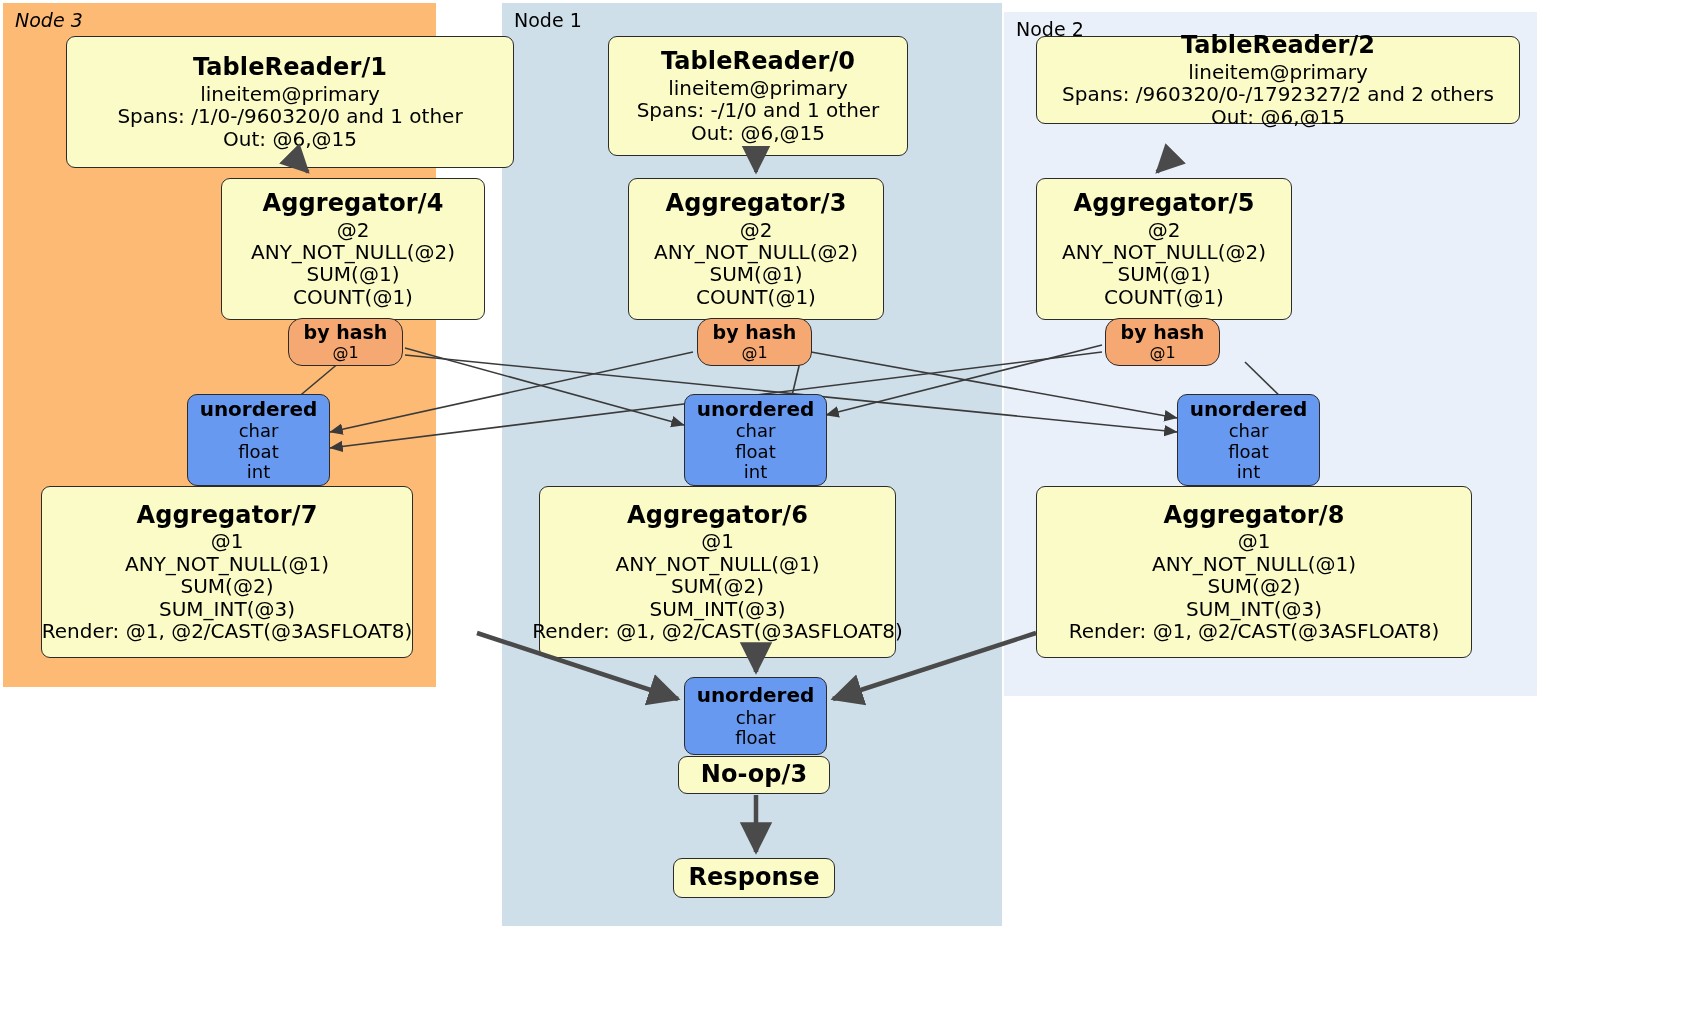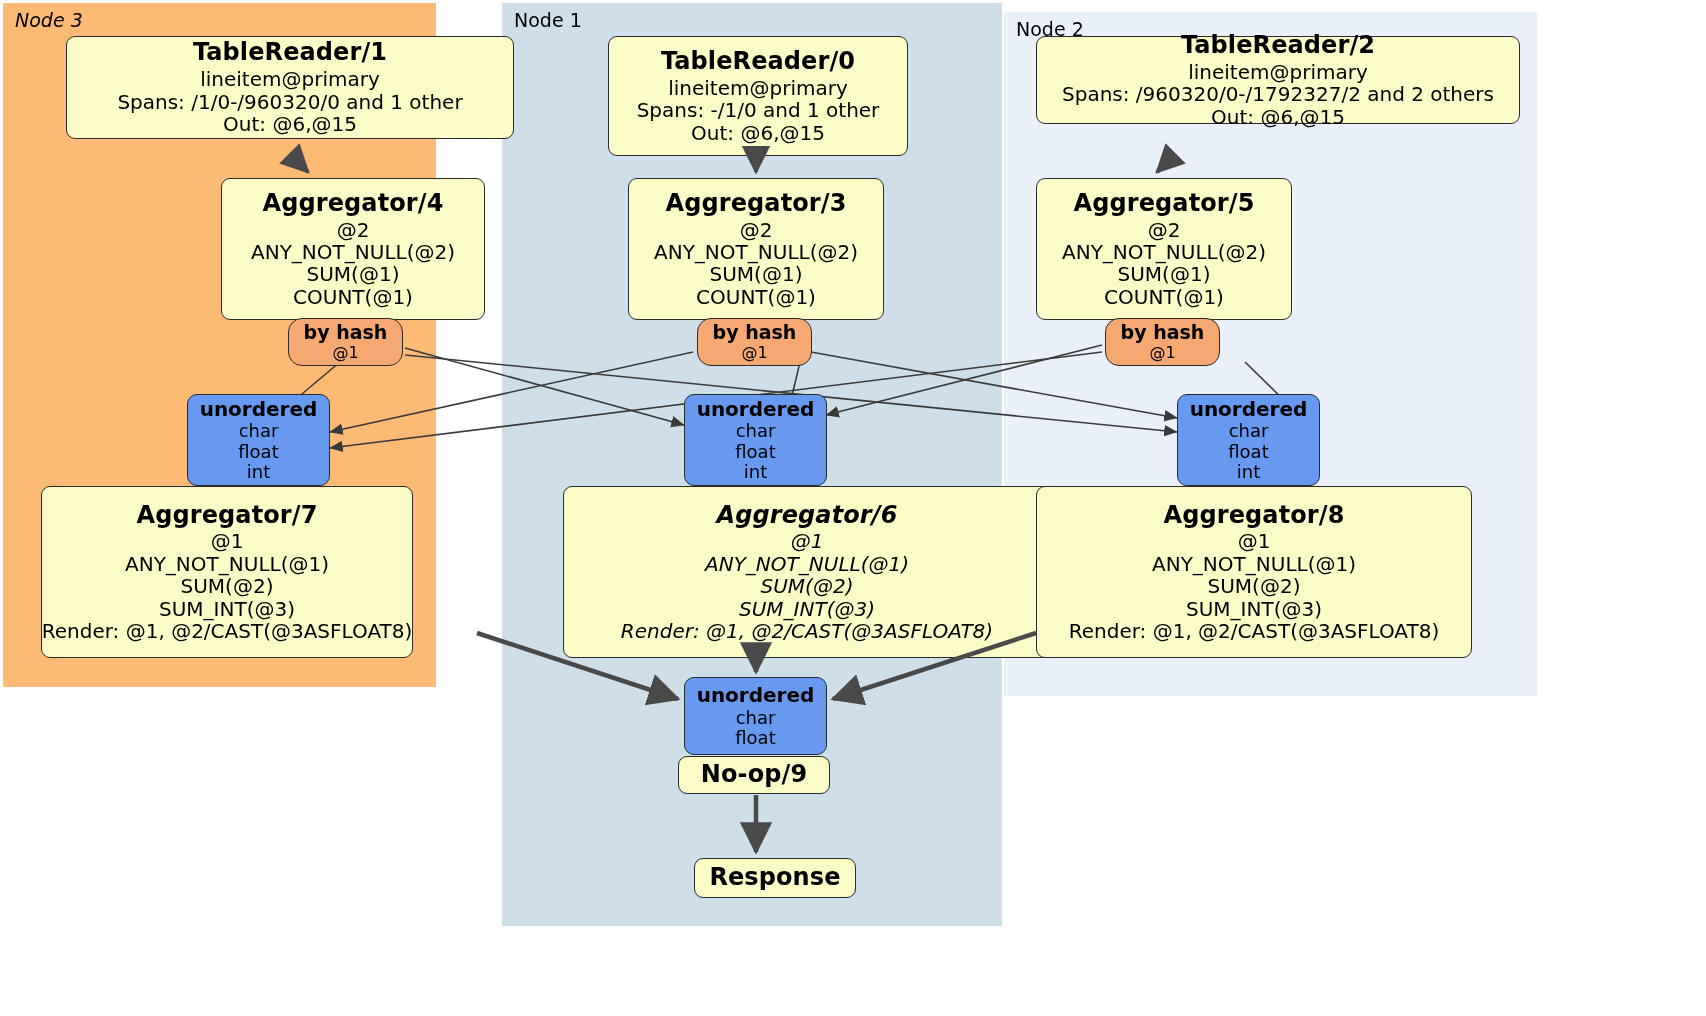--- a/index.html
+++ b/index.html
@@ -181,21 +181,21 @@
       <path d="M340,362 L290,404" stroke="#3a3a3a" stroke-width="1.6" fill="none"></path>
     </g>
     <g>
       <path d="M800,362 L790,404" stroke="#3a3a3a" stroke-width="1.6" fill="none"></path>
     </g>
     <g>
       <path d="M1245,362 L1288,404" stroke="#3a3a3a" stroke-width="1.6" fill="none"></path>
     </g>
   </svg>
 
-  <div class="box proc" id="tr1" style="left:66px;top:36px;width:448px;height:103px;">
+  <div class="box proc" id="tr1" style="left:66px;top:36px;width:448px;height:132px;">
     <div class="title">TableReader/1</div>
     <div class="line">lineitem@primary</div>
     <div class="line">Spans: /1/0-/960320/0 and 1 other</div>
     <div class="line">Out: @6,@15</div>
   </div>
 
   <div class="box proc" id="agg4" style="left:221px;top:178px;width:264px;height:142px;">
     <div class="title">Aggregator/4</div>
     <div class="line">@2</div>
     <div class="line">ANY_NOT_NULL(@2)</div>
@@ -244,40 +244,40 @@
     <div class="line">@1</div>
   </div>
 
   <div class="box sync" id="sync-center" style="left:684px;top:394px;width:143px;height:92px;">
     <div class="title">unordered</div>
     <div class="line">char</div>
     <div class="line">float</div>
     <div class="line">int</div>
   </div>
 
-  <div class="box proc" id="agg6" style="left:563px;top:486px;width:488px;height:172px;font-style:italic;">
+  <div class="box proc" id="agg6" style="left:539px;top:486px;width:357px;height:172px;">
     <div class="title">Aggregator/6</div>
     <div class="line">@1</div>
     <div class="line">ANY_NOT_NULL(@1)</div>
     <div class="line">SUM(@2)</div>
     <div class="line">SUM_INT(@3)</div>
     <div class="line">Render: @1, @2/CAST(@3ASFLOAT8)</div>
   </div>
 
   <div class="box sync" id="sync-final" style="left:684px;top:677px;width:143px;height:78px;">
     <div class="title">unordered</div>
     <div class="line">char</div>
     <div class="line">float</div>
   </div>
 
   <div class="box proc simple" id="noop9" style="left:678px;top:756px;width:152px;height:38px;">
-    <div class="title">No-op/9</div>
-  </div>
-
-  <div class="box proc simple" id="response" style="left:673px;top:858px;width:162px;height:40px;margin-left:21px;">
+    <div class="title">No-op/3</div>
+  </div>
+
+  <div class="box proc simple" id="response" style="left:673px;top:858px;width:162px;height:40px;">
     <div class="title">Response</div>
   </div>
 
   <div class="box proc" id="tr2" style="left:1036px;top:36px;width:484px;height:88px;">
     <div class="title">TableReader/2</div>
     <div class="line">lineitem@primary</div>
     <div class="line">Spans: /960320/0-/1792327/2 and 2 others</div>
     <div class="line">Out: @6,@15</div>
   </div>
 

